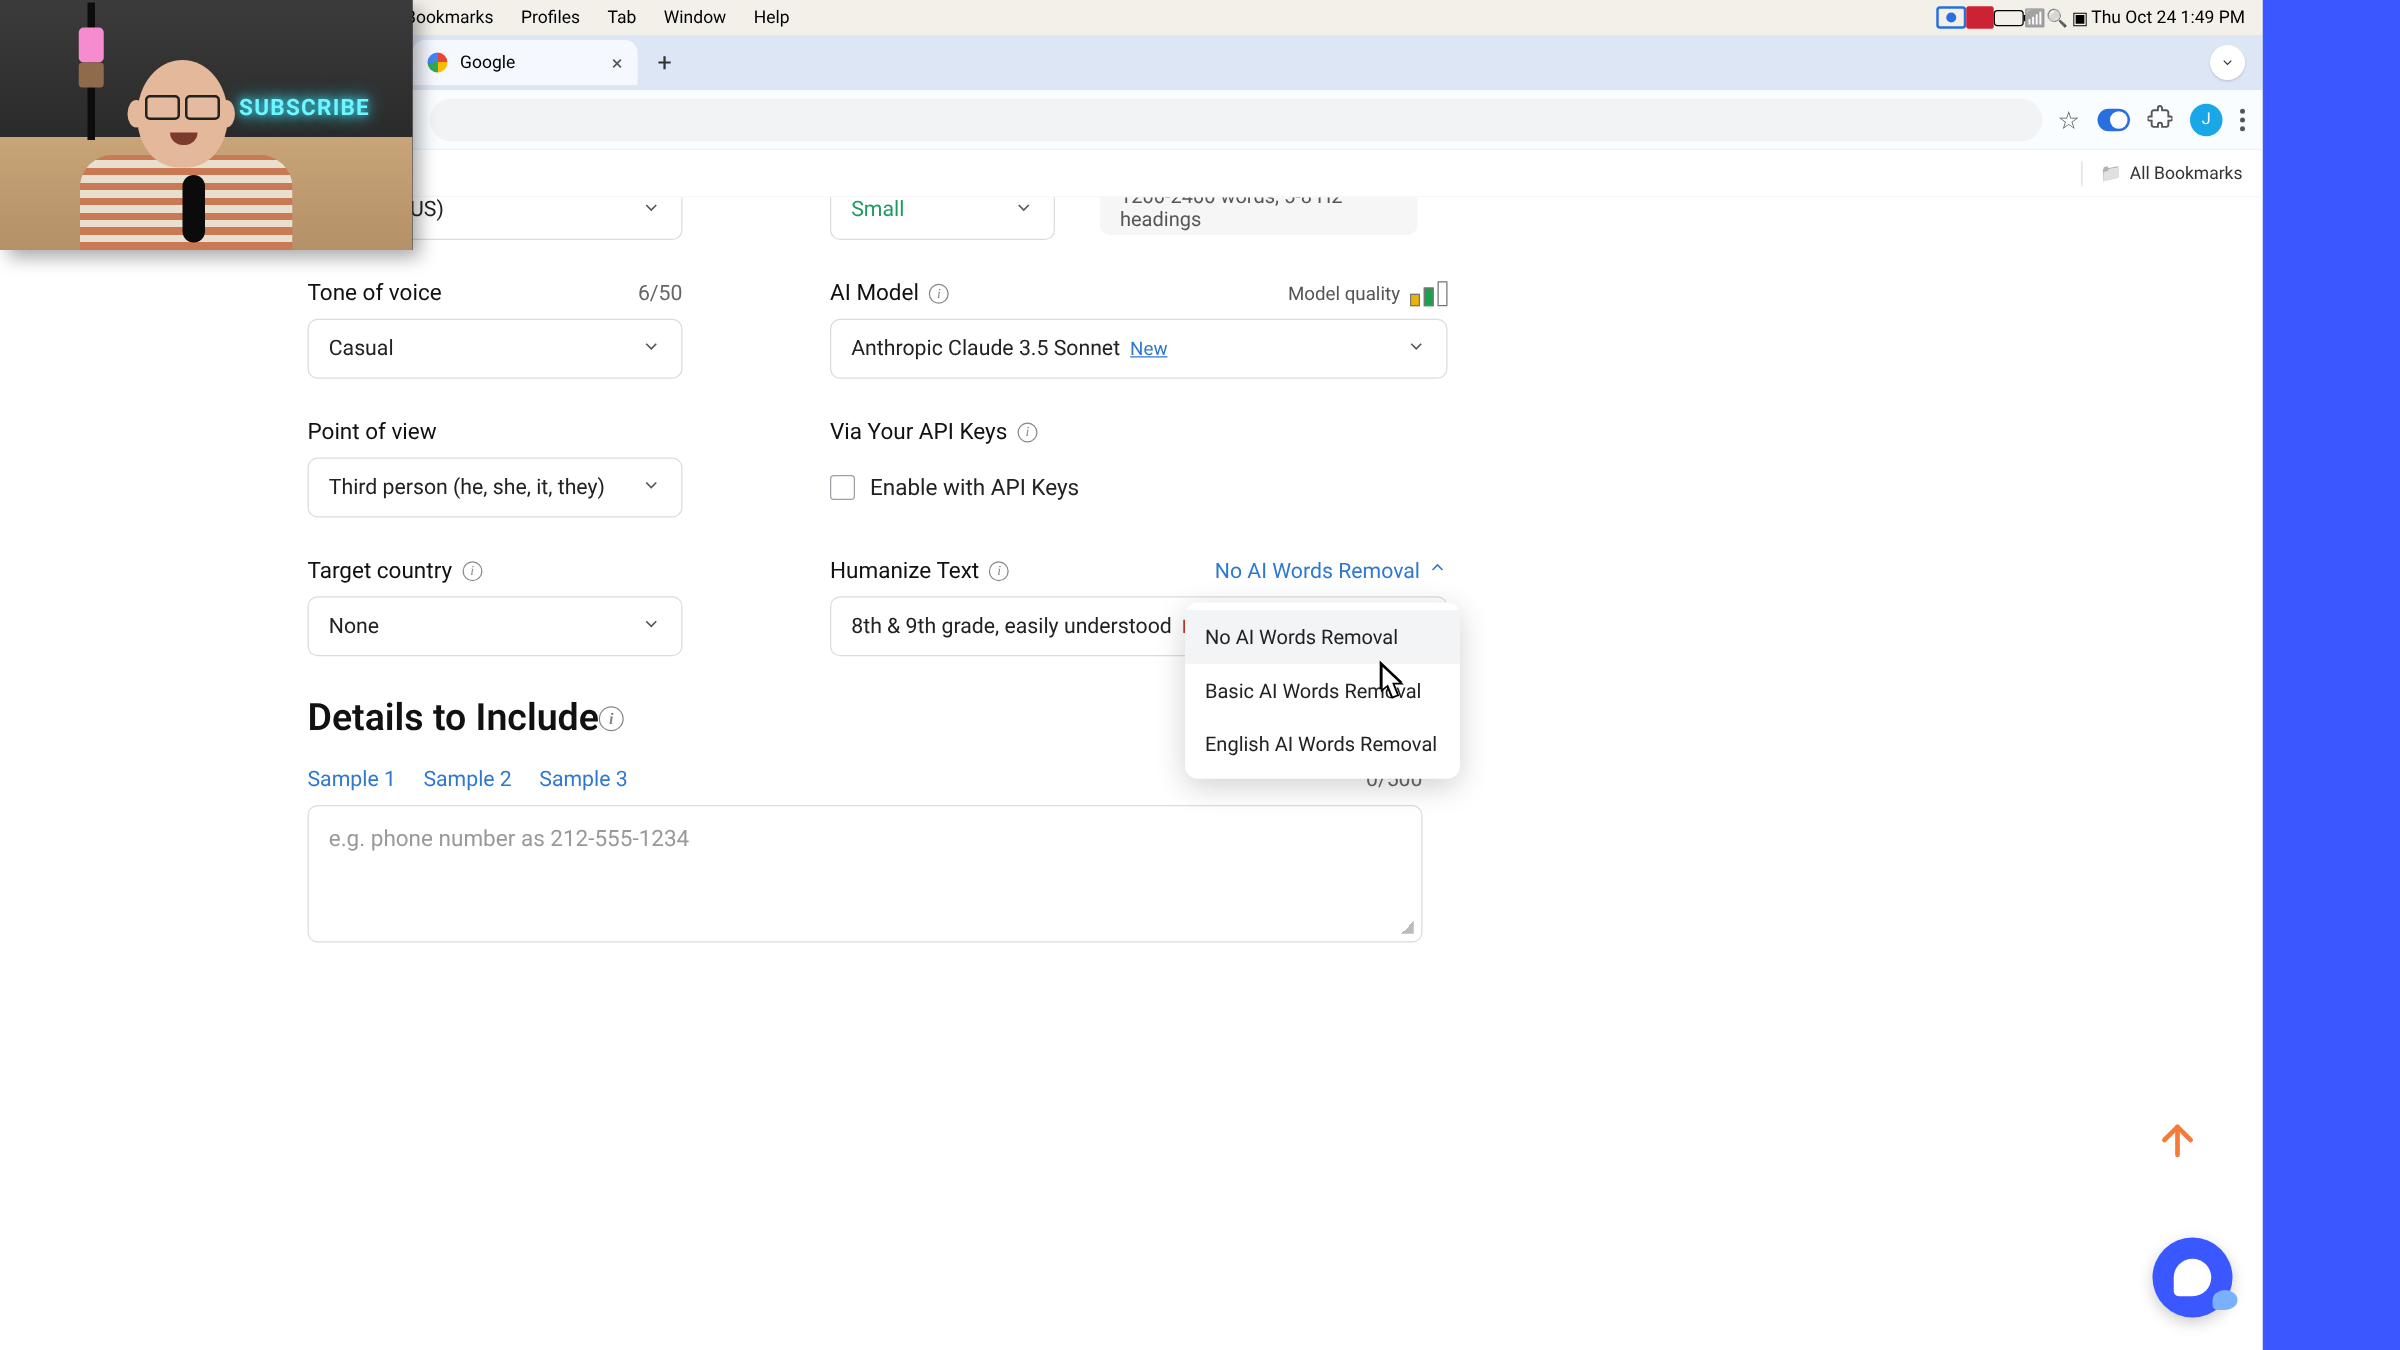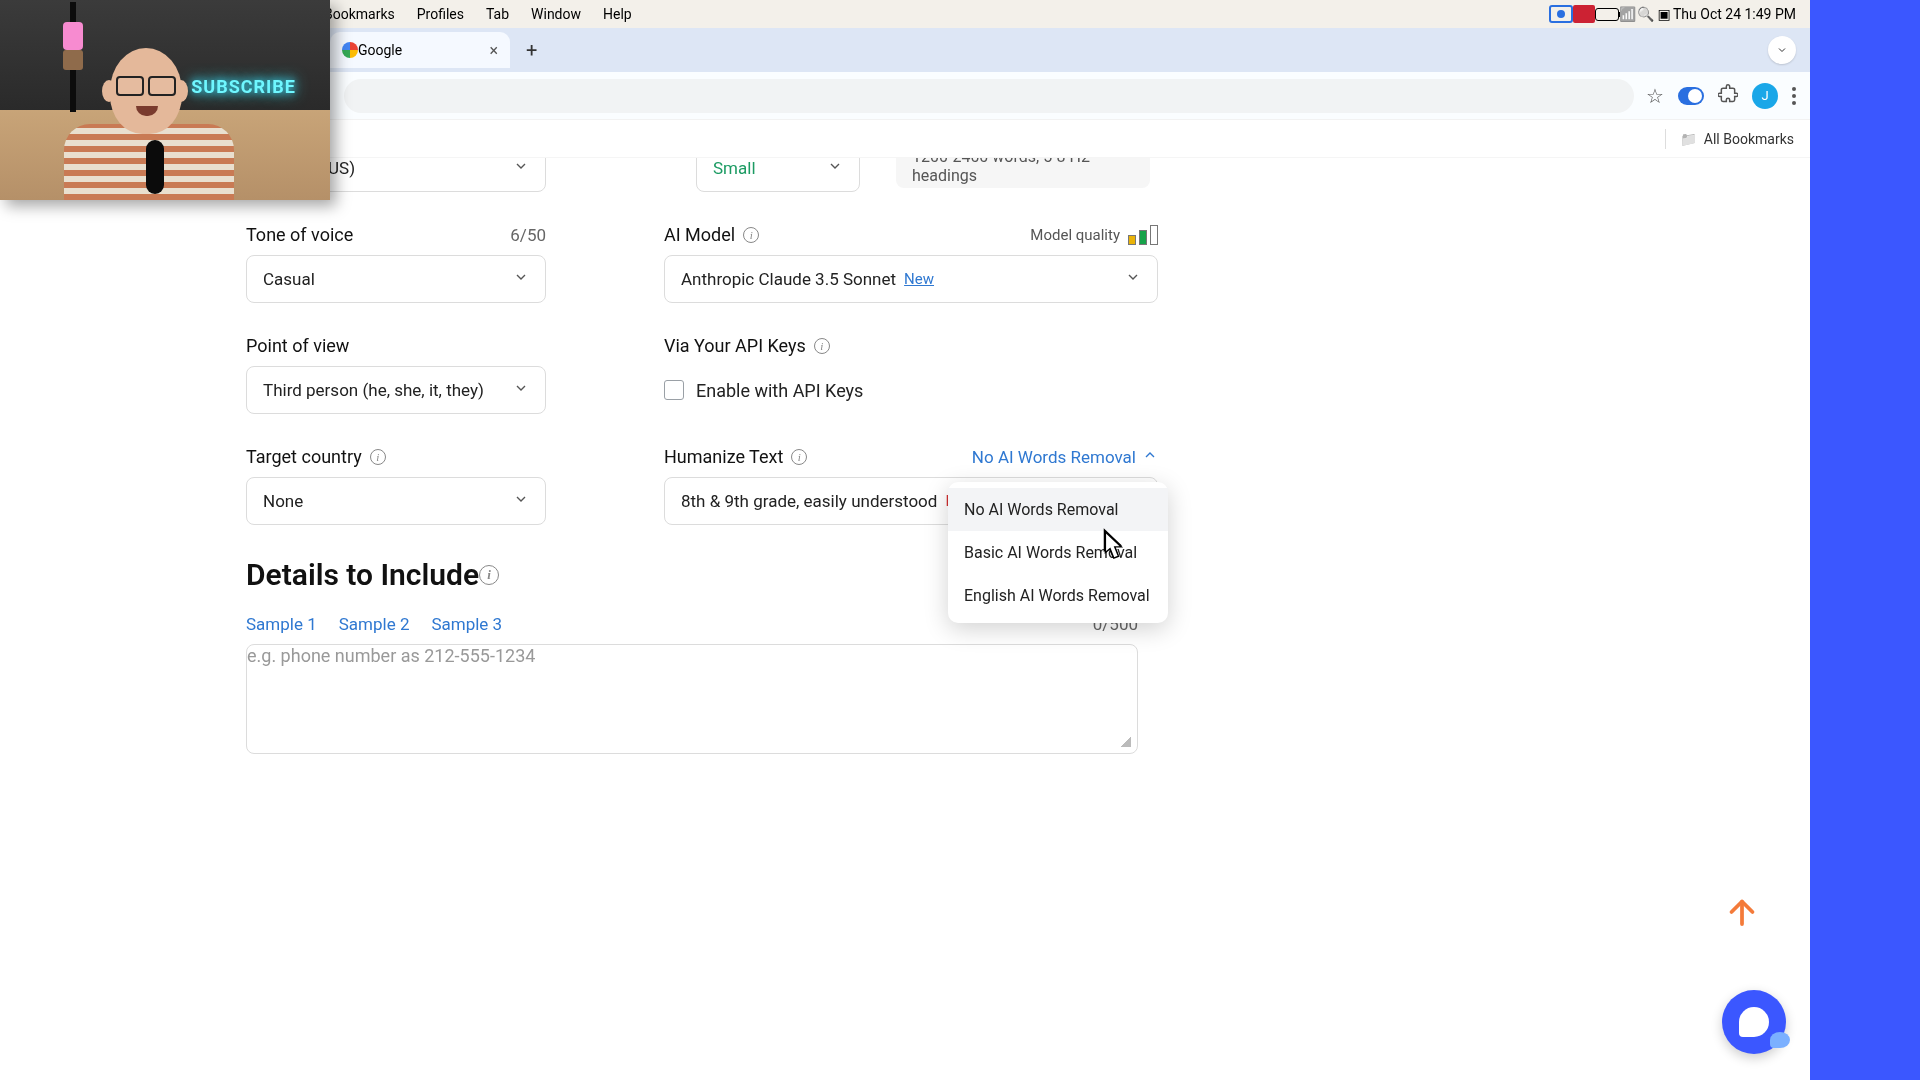--- a/index.html
+++ b/index.html
@@ -20,21 +20,21 @@
 .red-box { width:22px; height:18px; background:#c23; border-radius:2px; }
 .battery { width:24px; height:13px; border:1.5px solid #000; border-radius:3px; position:relative; }
 .battery::after { content:""; position:absolute; right:-4px; top:3px; width:3px; height:5px; background:#000; border-radius:0 1px 1px 0; }
 .battery-fill { width:60%; height:100%; background:#000; }
 .wifi-icon::before { content:"\1F4F6"; font-size:14px; filter:grayscale(1);}
 .search-glass::before { content:"\1F50D"; font-size:14px; filter:grayscale(1); }
 .ctrl-icon::before { content:"\25A3"; font-size:14px; }
 
 
 .tabstrip { position:absolute; top:28px; left:0; right:110px; height:44px; background:#dde6f5; display:flex; align-items:center; padding-left:330px; }
-.tab { background:#f5f9ff; height:36px; border-radius:10px 10px 0 0; display:flex; align-items:center; padding:0 12px; min-width:180px; font-size:14px; }
+.tab { background:#f5f9ff; height:36px; border-radius:10px 10px 0 0; display:flex; align-items:center; padding:0 12px; gap:10px; min-width:180px; font-size:14px; }
 .tab-g { width:16px; height:16px; border-radius:50%; background:conic-gradient(#ea4335 0 25%, #fbbc05 0 50%, #34a853 0 75%, #4285f4 0 100%); }
 .tab-close { color:#555; font-size:16px; }
 .new-tab { margin-left:8px; font-size:20px; color:#333; padding:4px 8px; }
 .tablist-chevron { position:absolute; right:14px; width:28px; height:28px; border-radius:50%; background:#fff; display:flex; align-items:center; justify-content:center; box-shadow:0 1px 2px rgba(0,0,0,.15); }
 .tablist-chevron svg { width:12px; height:12px; }
 
 
 .toolbar { position:absolute; top:72px; left:0; right:110px; height:48px; background:#fafdff; display:flex; align-items:center; padding:0 14px; border-bottom:1px solid #f2f2f2; }
 .omnibox { flex:1; height:34px; background:#f1f3f4; border-radius:17px; margin-left:330px; }
 .toolbar .actions { display:flex; align-items:center; gap:14px; margin-left:12px; }
@@ -115,21 +115,21 @@
 .dropdown .item { padding:12px 16px; font-size:16px; color:#222; }
 .dropdown .item.hover { background:#f3f4f6; }
 
 
 .details-h { font-size:30px; font-weight:600; color:#111; display:flex; align-items:center; margin-top:28px; margin-bottom:22px; }
 .details-h .info-icon { width:20px; height:20px; font-size:13px; }
 
 .samples { display:flex; gap:22px; font-size:17px; color:#2f78d1; margin-bottom:10px; }
 .samples .count { margin-left:auto; color:#666; }
 
-.textarea { width:892px; height:110px; border:1px solid #dcdcdc; border-radius:8px; padding:0; font-size:18px; color:#999; resize:none; position:relative; }
+.textarea { width:892px; height:110px; border:1px solid #dcdcdc; border-radius:8px; padding:16px; font-size:18px; color:#999; resize:none; position:relative; }
 .textarea::after { content:""; position:absolute; right:6px; bottom:6px; width:10px; height:10px; background:linear-gradient(135deg,transparent 50%,#bbb 50%); }
 
 
 .fab-up { position:absolute; right:154px; bottom:144px; width:48px; height:48px; display:flex; align-items:center; justify-content:center; }
 .fab-up svg { width:36px; height:36px; stroke:#f47b3a; }
 .fab-chat { position:absolute; right:134px; bottom:26px; width:64px; height:64px; border-radius:50%; background:#3b57ff; display:flex; align-items:center; justify-content:center; box-shadow:0 4px 12px rgba(0,0,0,.2); }
 .fab-chat::before { content:""; width:30px; height:30px; background:#fff; border-radius:50% 50% 50% 4px; }
 .fab-chat .bdot { position:absolute; right:-4px; bottom:6px; width:20px; height:16px; background:#7bb0ff; border-radius:50% 50% 50% 4px; }
 
 
@@ -225,21 +225,21 @@
     <div class="row" style="margin-top:-14px;">
       <div class="field w-small">
         <div class="select">
           <span>English (US)</span>
           <span class="chev"><svg viewBox="0 0 24 24" fill="none" stroke-width="2">
                 <polyline points="6 9 12 15 18 9"></polyline>
               </svg></span>
         </div>
       </div>
       <div style="width:46px;"></div>
-      <div class="field" style="width:164px;margin-left:32px;">
+      <div class="field" style="width:180px;">
         <div class="select green">
           <span>Small</span>
           <span class="chev"><svg viewBox="0 0 24 24" fill="none" stroke-width="2">
                 <polyline points="6 9 12 15 18 9"></polyline>
               </svg></span>
         </div>
       </div>
       <div class="field" style="width:254px;">
         <div class="note-box">1200-2400 words, 5-8 H2 headings</div>
       </div>

